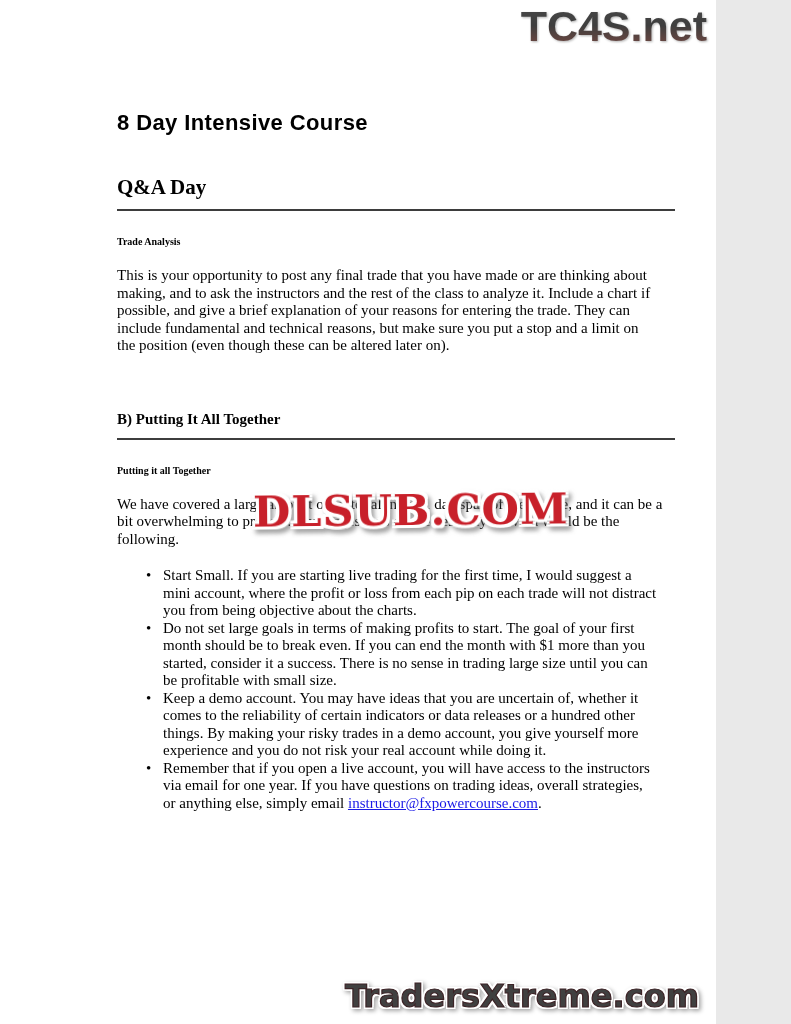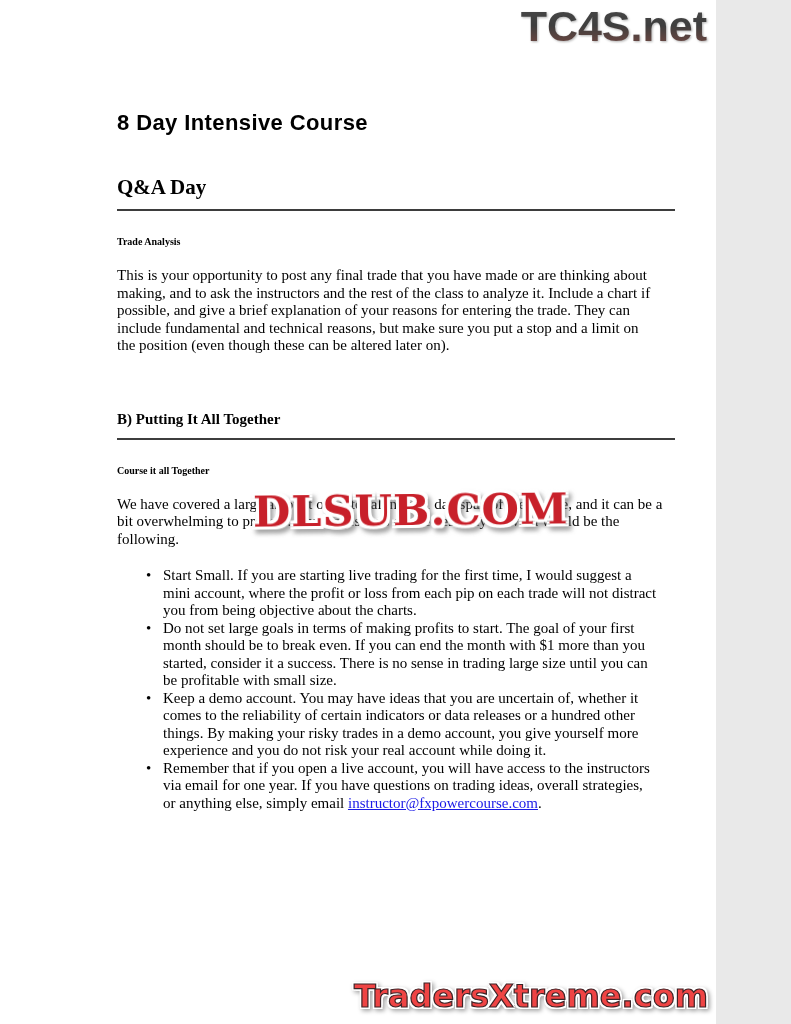--- a/index.html
+++ b/index.html
@@ -59,24 +59,24 @@
     color:#c8202a;
     transform:rotate(-0.6deg);
     text-shadow:
       -3px -3px 0 #fff, 3px -3px 0 #fff, -3px 3px 0 #fff, 3px 3px 0 #fff,
       -3px 0 0 #fff, 3px 0 0 #fff, 0 -3px 0 #fff, 0 3px 0 #fff;
     filter:drop-shadow(3px 4px 2px rgba(90,90,90,0.55));
   }
 
   
   .tradersxtreme {
-    position:absolute; right:8px; top:977px;
+    position:absolute; right:17px; top:977px;
     font-family:"DejaVu Sans", sans-serif;
     font-weight:bold; font-size:32px; letter-spacing:0px;
-    color:#ef4444;
+    color:#404040;
     -webkit-text-stroke:1.2px #3c2326;
     text-shadow:
       -2px -2px 0 #fff, 2px -2px 0 #fff, -2px 2px 0 #fff, 2px 2px 0 #fff,
       -2px 0 0 #fff, 2px 0 0 #fff, 0 -2px 0 #fff, 0 2px 0 #fff;
     filter:drop-shadow(2px 2px 2px rgba(0,0,0,0.35));
   }
 </style>
 </head>
 <body>
 
@@ -92,21 +92,21 @@
     <div class="rule"></div>
     <div class="sec-subheading">Trade Analysis</div>
     <div class="para">This is your opportunity to post any final trade that you have made or are thinking about
 making, and to ask the instructors and the rest of the class to analyze it. Include a chart if
 possible, and give a brief explanation of your reasons for entering the trade. They can
 include fundamental and technical reasons, but make sure you put a stop and a limit on
 the position (even though these can be altered later on).</div>
 
     <div class="sec-heading second">B) Putting It All Together</div>
     <div class="rule"></div>
-    <div class="sec-subheading">Course it all Together</div>
+    <div class="sec-subheading">Putting it all Together</div>
     <div class="para">We have covered a large amount of material in the 1 day span of the course, and it can be a
 bit overwhelming to process. My suggestions on the best way forward would be the
 following.</div>
 
     <ul class="bullets">
       <li>
         <span class="bullet-marker">•</span>
         <span class="bullet-text">Start Small. If you are starting live trading for the first time, I would suggest a
 mini account, where the profit or loss from each pip on each trade will not distract
 you from being objective about the charts.</span>

